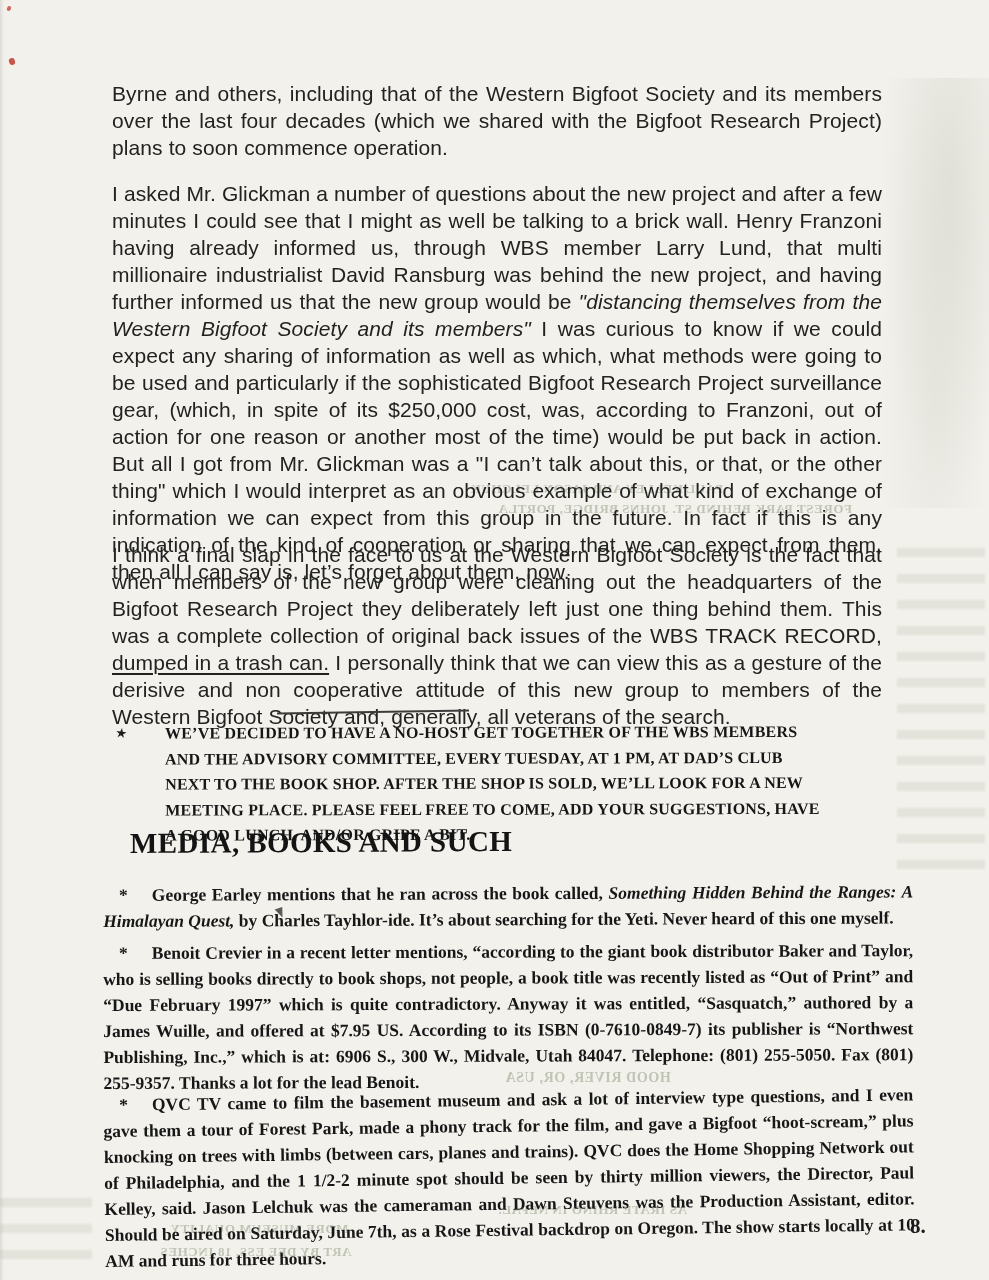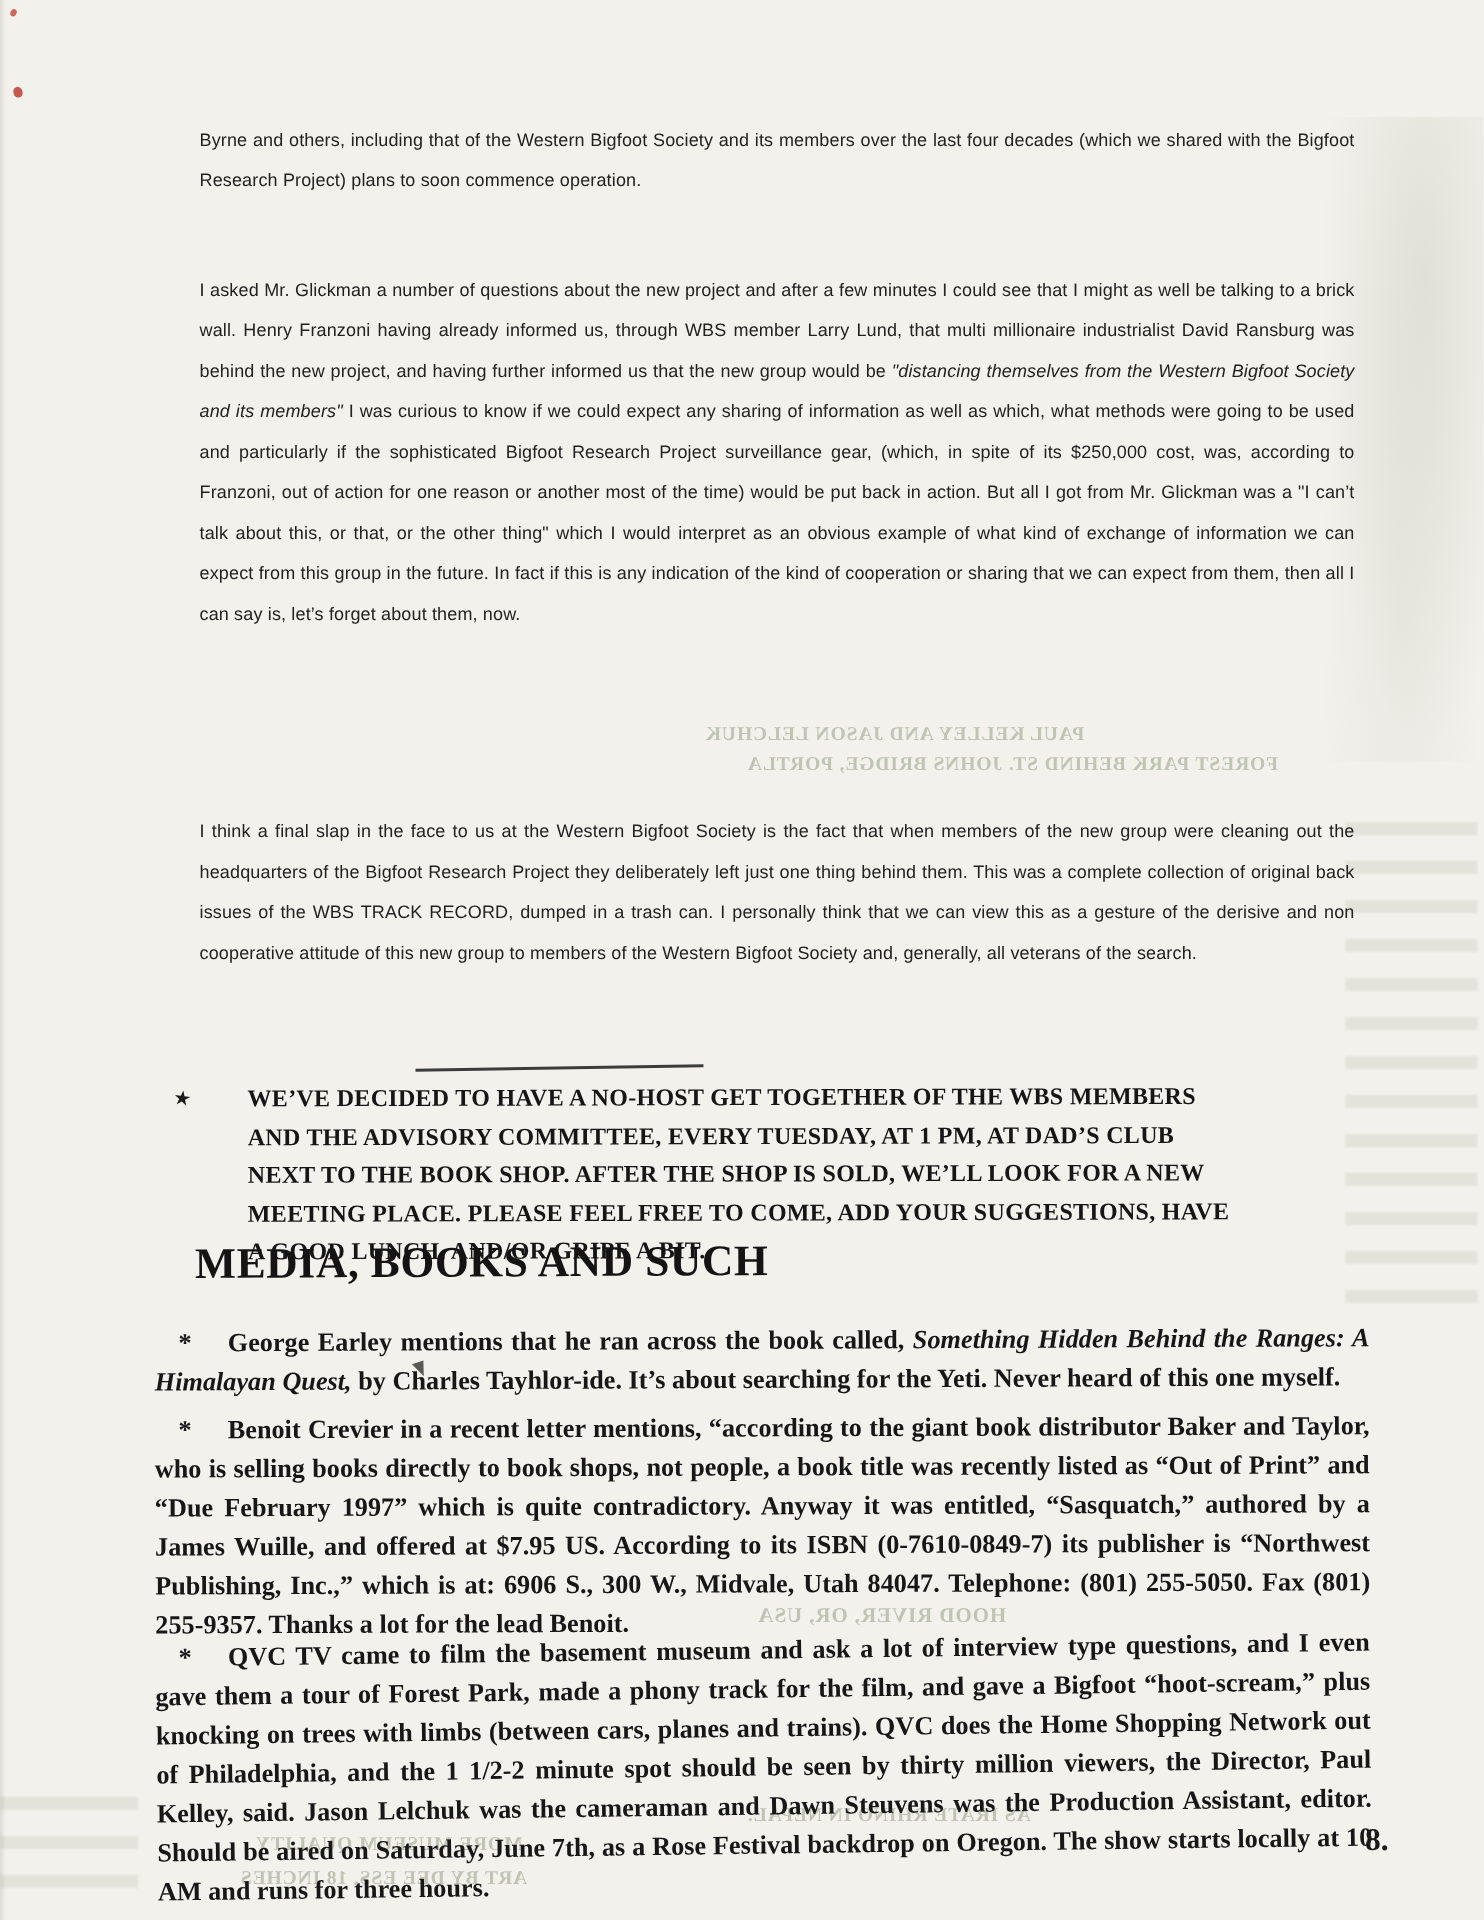--- a/index.html
+++ b/index.html
@@ -8,32 +8,32 @@
     background:#f2f1ec;
     overflow:hidden;
     position:relative;
     font-family:"Liberation Serif", serif;
   }
   .page{position:absolute;inset:0;}
 
   
   .body-para{
     position:absolute;
-    left:133px;width:770px;
+    left:112px;width:770px;
     margin:0;
     font-family:"Liberation Sans", sans-serif;
-    font-size:12px;
+    font-size:21px;
     line-height:27px;
     color:#222221;
     text-align:justify;
     hyphens:none;
     letter-spacing:0.1px;
   }
   .seg-italic{font-style:italic;}
-  .seg-underline{text-underline-offset:3px;text-decoration-thickness:1.5px;}
+  .seg-underline{text-decoration:underline;text-underline-offset:3px;text-decoration-thickness:1.5px;}
 
   
   .divider{
     position:absolute;left:277px;top:711px;
     width:192px;height:2px;background:#3c3c3a;
     transform:rotate(-0.9deg);
   }
 
   
   .notice{position:absolute;left:0;top:721px;width:989px;transform:rotate(-0.15deg);transform-origin:left top;}

